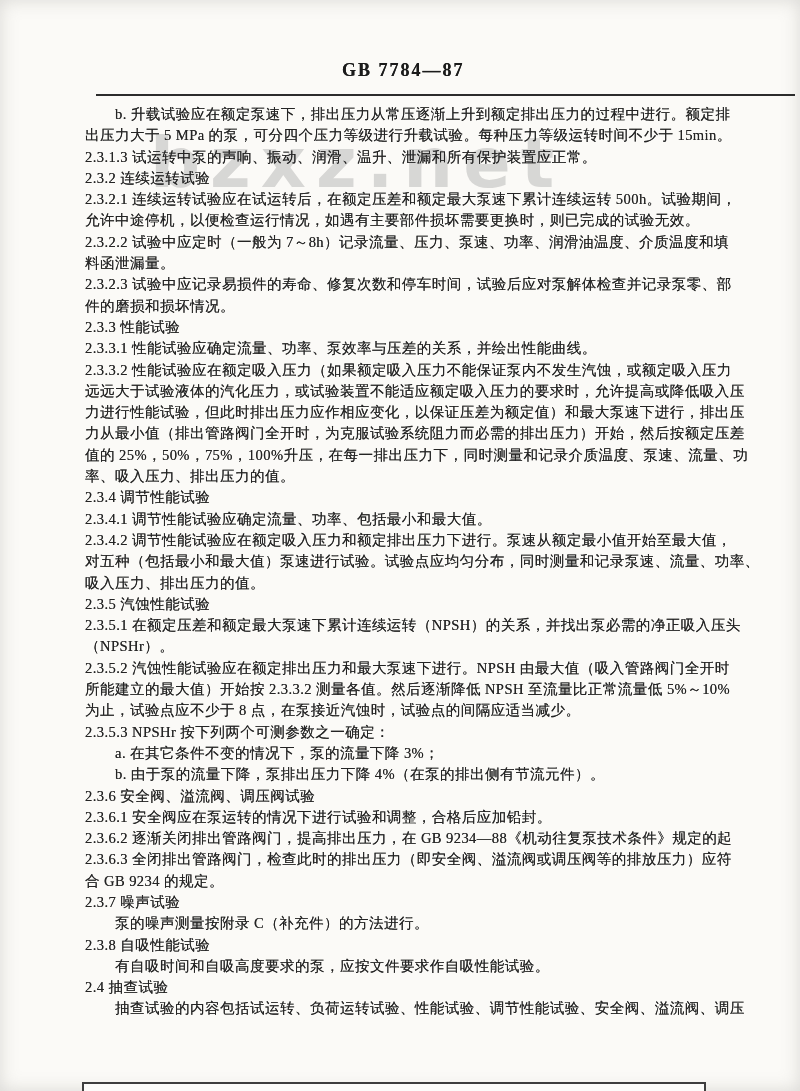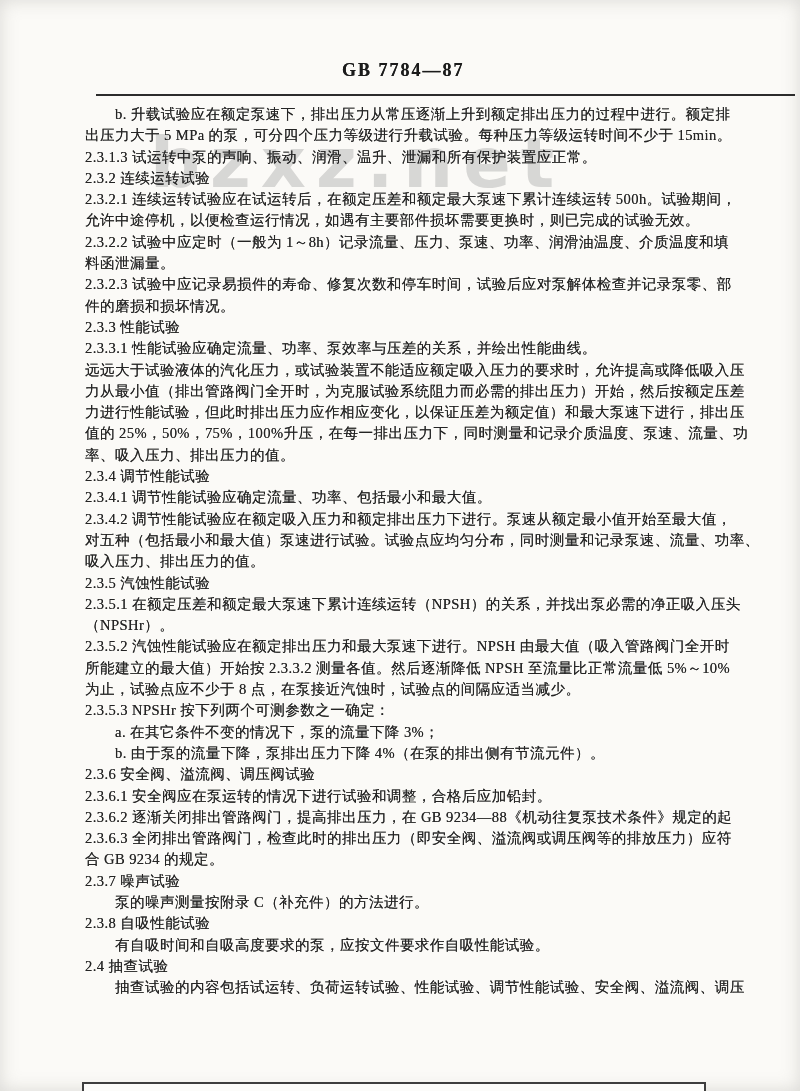--- a/index.html
+++ b/index.html
@@ -64,29 +64,30 @@
 
   <div class="header-rule"></div>
 
   <div class="content">
       <div class="line indent">b.  升载试验应在额定泵速下，排出压力从常压逐渐上升到额定排出压力的过程中进行。额定排</div>
       <div class="line">出压力大于 5 MPa 的泵，可分四个压力等级进行升载试验。每种压力等级运转时间不少于 15min。</div>
       <div class="line">2.3.1.3  试运转中泵的声响、振动、润滑、温升、泄漏和所有保护装置应正常。</div>
       <div class="line">2.3.2  连续运转试验</div>
       <div class="line">2.3.2.1  连续运转试验应在试运转后，在额定压差和额定最大泵速下累计连续运转 500h。试验期间，</div>
       <div class="line">允许中途停机，以便检查运行情况，如遇有主要部件损坏需要更换时，则已完成的试验无效。</div>
-      <div class="line">2.3.2.2  试验中应定时（一般为 1～8h）记录流量、压力、泵速、功率、润滑油温度、介质温度和填</div>
+      <div class="line">2.3.2.2  试验中应定时（一般为 7～8h）记录流量、压力、泵速、功率、润滑油温度、介质温度和填</div>
       <div class="line">料函泄漏量。</div>
       <div class="line">2.3.2.3  试验中应记录易损件的寿命、修复次数和停车时间，试验后应对泵解体检查并记录泵零、部</div>
       <div class="line">件的磨损和损坏情况。</div>
       <div class="line">2.3.3  性能试验</div>
       <div class="line">2.3.3.1  性能试验应确定流量、功率、泵效率与压差的关系，并绘出性能曲线。</div>
+      <div class="line">2.3.3.2  性能试验应在额定吸入压力（如果额定吸入压力不能保证泵内不发生汽蚀，或额定吸入压力</div>
       <div class="line">远远大于试验液体的汽化压力，或试验装置不能适应额定吸入压力的要求时，允许提高或降低吸入压</div>
+      <div class="line">力进行性能试验，但此时排出压力应作相应变化，以保证压差为额定值）和最大泵速下进行，排出压</div>
       <div class="line">力从最小值（排出管路阀门全开时，为克服试验系统阻力而必需的排出压力）开始，然后按额定压差</div>
-      <div class="line">力进行性能试验，但此时排出压力应作相应变化，以保证压差为额定值）和最大泵速下进行，排出压</div>
       <div class="line">值的 25%，50%，75%，100%升压，在每一排出压力下，同时测量和记录介质温度、泵速、流量、功</div>
       <div class="line">率、吸入压力、排出压力的值。</div>
       <div class="line">2.3.4  调节性能试验</div>
       <div class="line">2.3.4.1  调节性能试验应确定流量、功率、包括最小和最大值。</div>
       <div class="line">2.3.4.2  调节性能试验应在额定吸入压力和额定排出压力下进行。泵速从额定最小值开始至最大值，</div>
       <div class="line">对五种（包括最小和最大值）泵速进行试验。试验点应均匀分布，同时测量和记录泵速、流量、功率、</div>
       <div class="line">吸入压力、排出压力的值。</div>
       <div class="line">2.3.5  汽蚀性能试验</div>
       <div class="line">2.3.5.1  在额定压差和额定最大泵速下累计连续运转（NPSH）的关系，并找出泵必需的净正吸入压头</div>
       <div class="line">（NPSHr）。</div>

